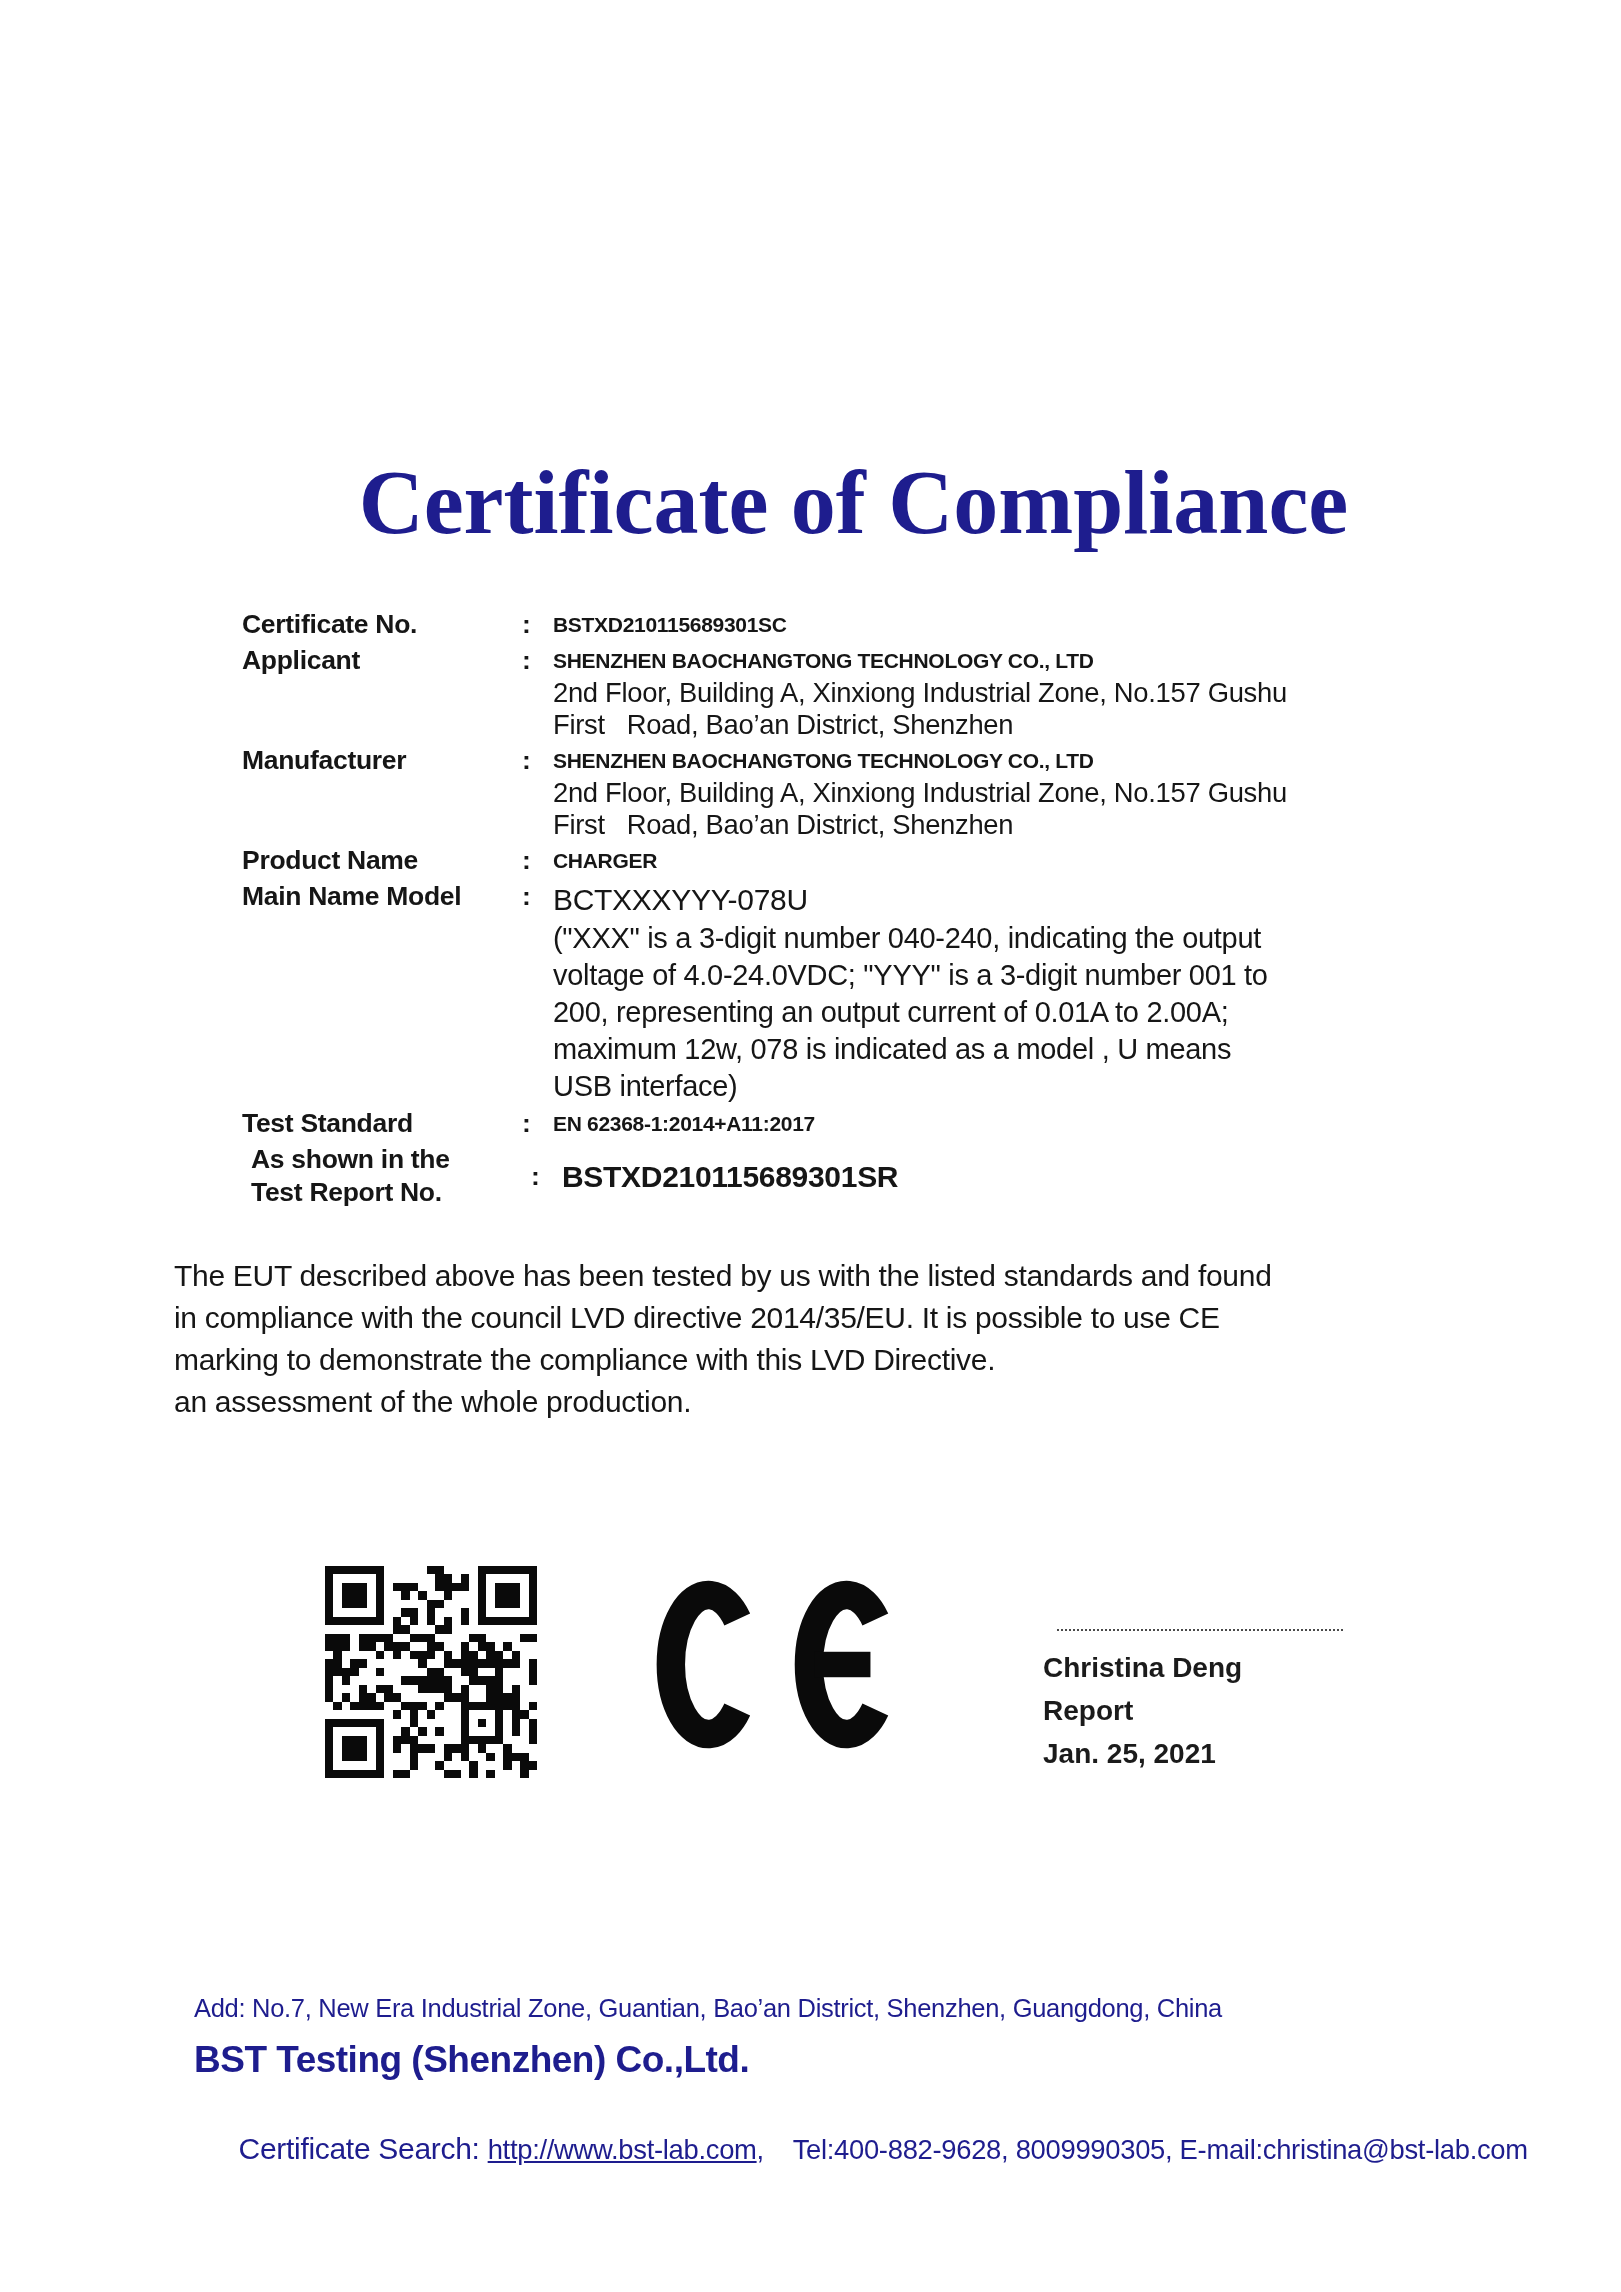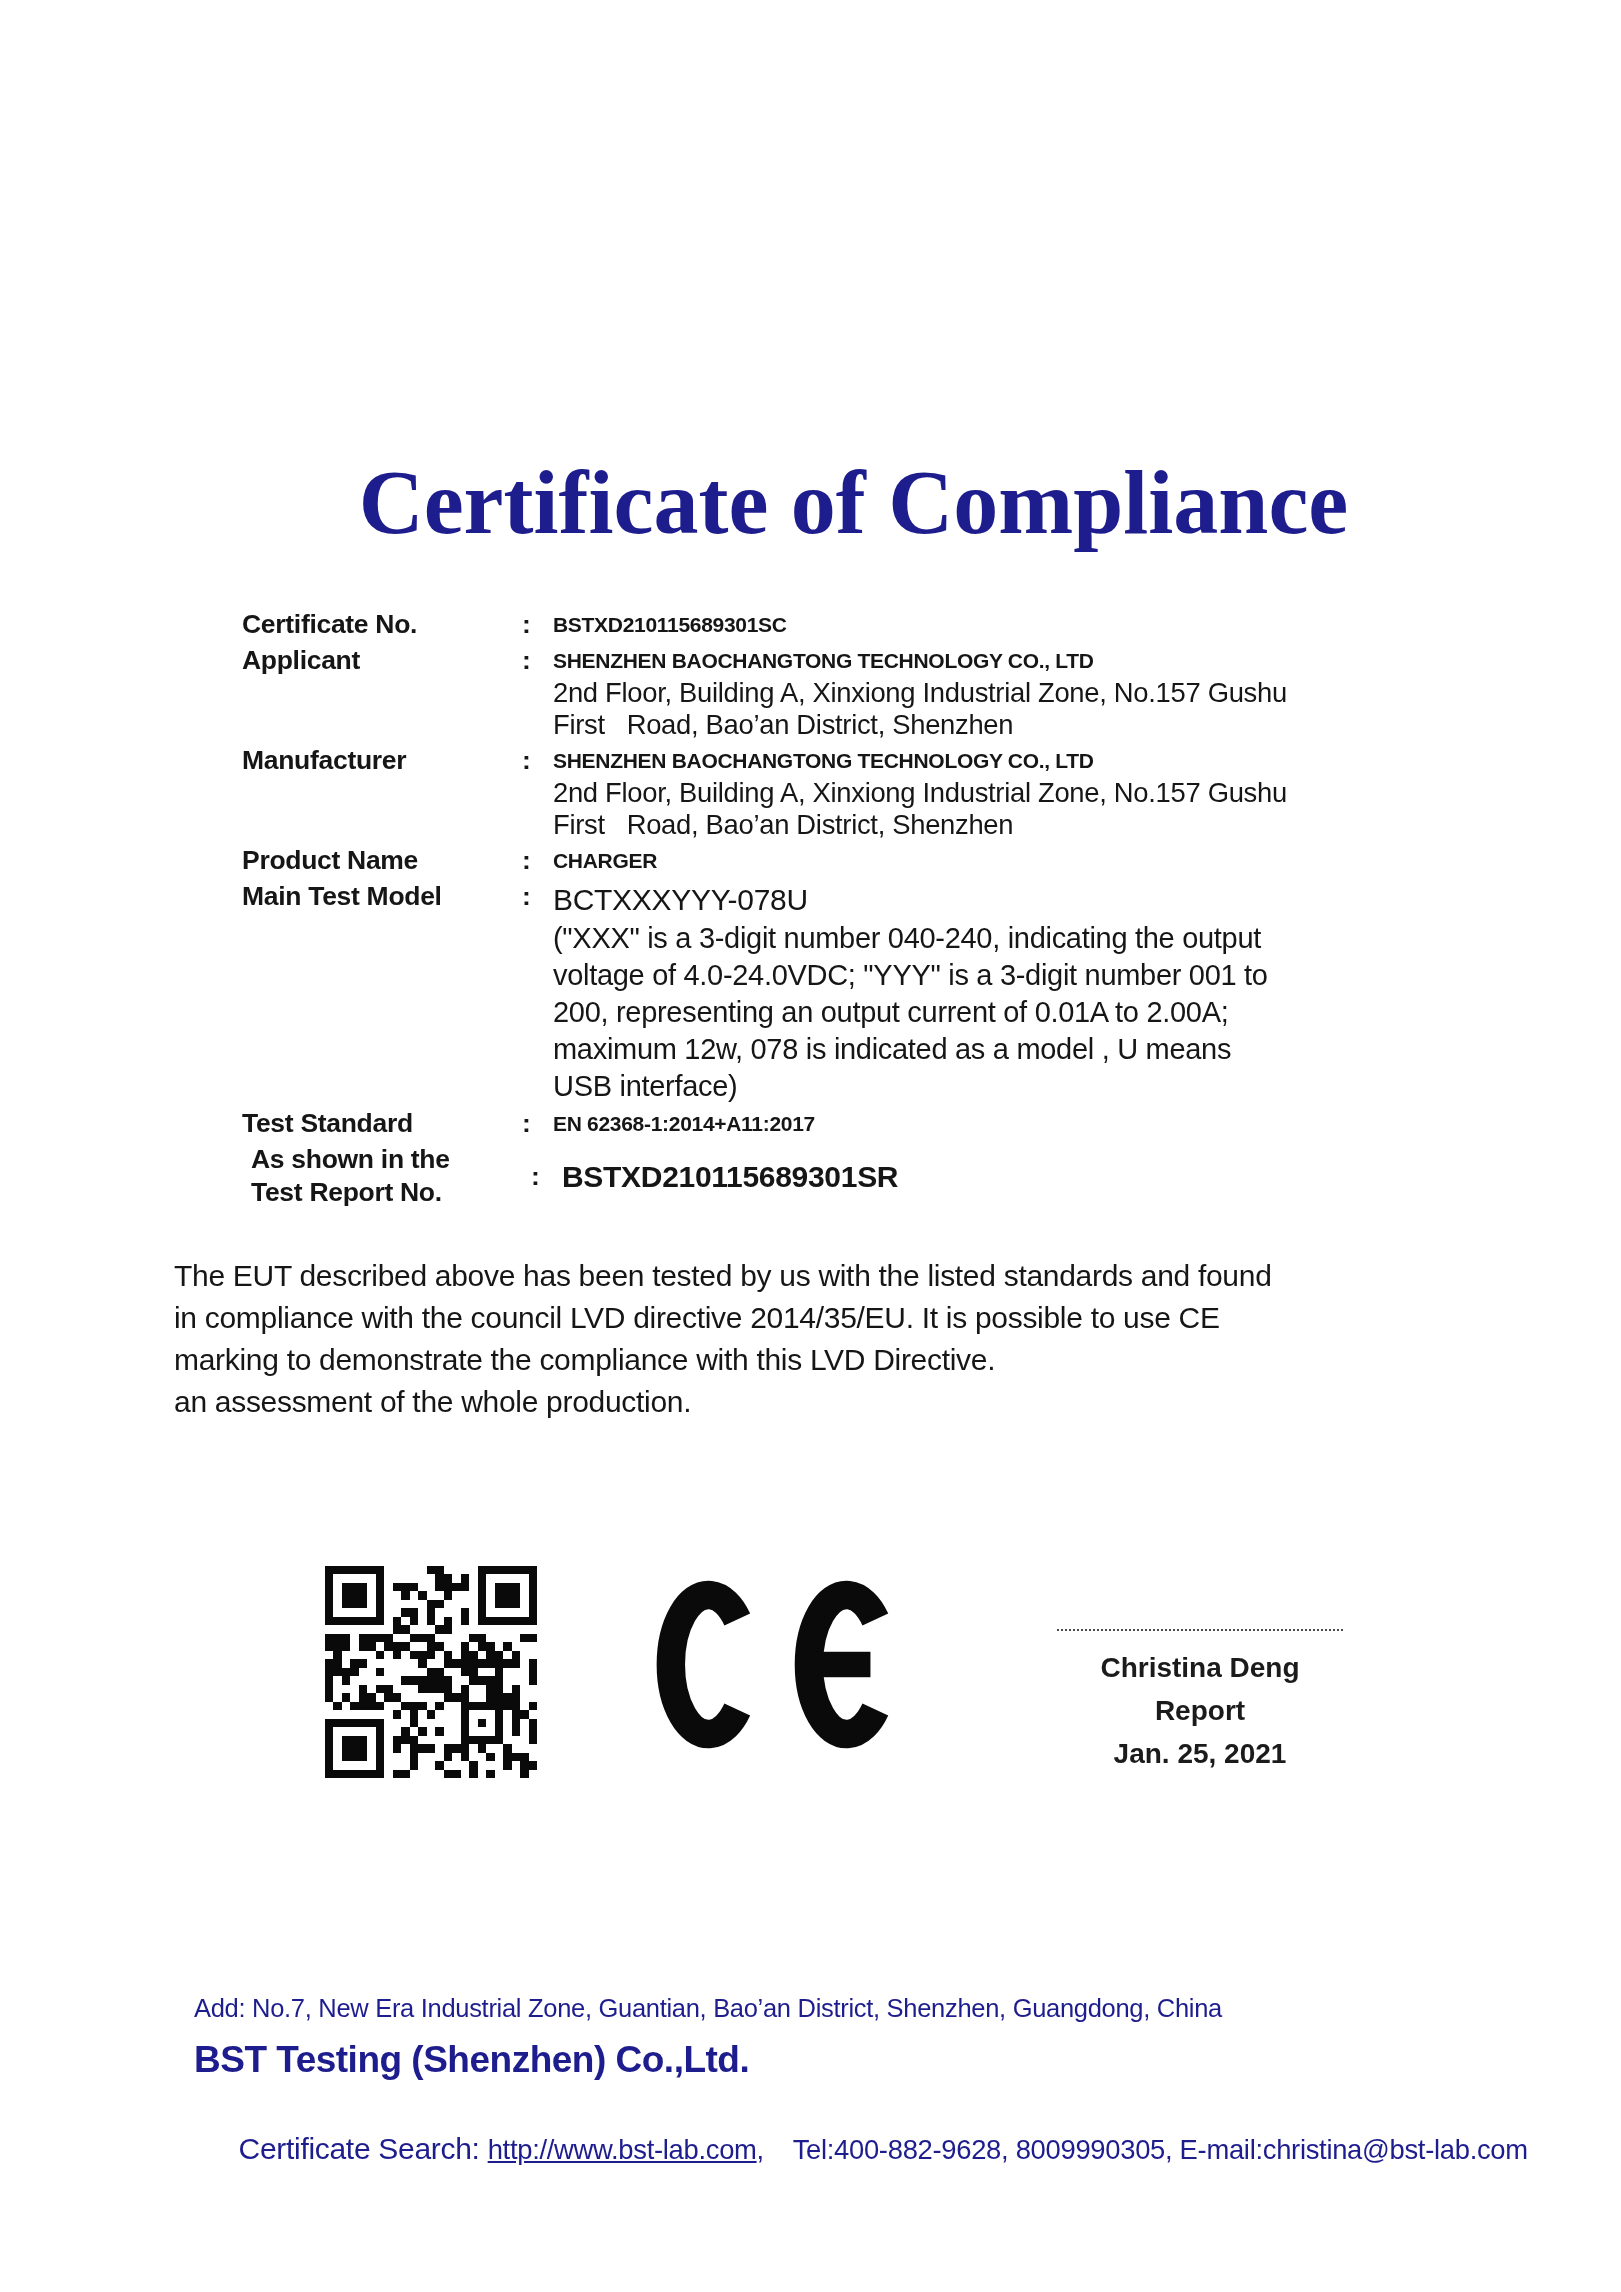--- a/index.html
+++ b/index.html
@@ -54,21 +54,20 @@
     white-space:nowrap;
   }
   
   .qr{position:absolute;top:1566px;left:325px;width:212px;height:212px;}
   .qr svg{display:block;width:212px;height:212px;}
   .ce{position:absolute;top:1578px;left:655px;width:237px;height:173px;}
   .ce svg{display:block;width:237px;height:173px;}
   
   .sig{
     position:absolute;top:1619px;left:1043px;width:314px;
-    text-align:center;
   }
   .sig-line{
     width:286px;height:0;
     border-top:2.9px dotted #4a4a4a;
     margin:9.8px auto 15.7px auto;
   }
   .sig-name,.sig-role,.sig-date{
     font-weight:bold;font-size:28px;line-height:43px;
     color:#1b1b1b;
   }
@@ -131,21 +130,21 @@
       </div>
       <div class="detail-row">
         <div class="detail-label">
           <div>Product Name</div>
         </div>
         <div class="detail-colon">:</div>
         <div class="detail-value"><div class="v-bold">CHARGER</div></div>
       </div>
       <div class="detail-row">
         <div class="detail-label">
-          <div>Main Test Model</div>
+          <div>Main Name Model</div>
         </div>
         <div class="detail-colon">:</div>
         <div class="detail-value"><div class="v-model">BCTXXXYYY-078U</div><div class="v-expl">("XXX" is a 3-digit number 040-240, indicating the output</div><div class="v-expl">voltage of 4.0-24.0VDC; "YYY" is a 3-digit number 001 to</div><div class="v-expl">200, representing an output current of 0.01A to 2.00A;</div><div class="v-expl">maximum 12w, 078 is indicated as a model , U means</div><div class="v-expl">USB interface)</div></div>
       </div>
       <div class="detail-row">
         <div class="detail-label">
           <div>Test Standard</div>
         </div>
         <div class="detail-colon">:</div>
         <div class="detail-value"><div class="v-bold">EN 62368-1:2014+A11:2017</div></div>

